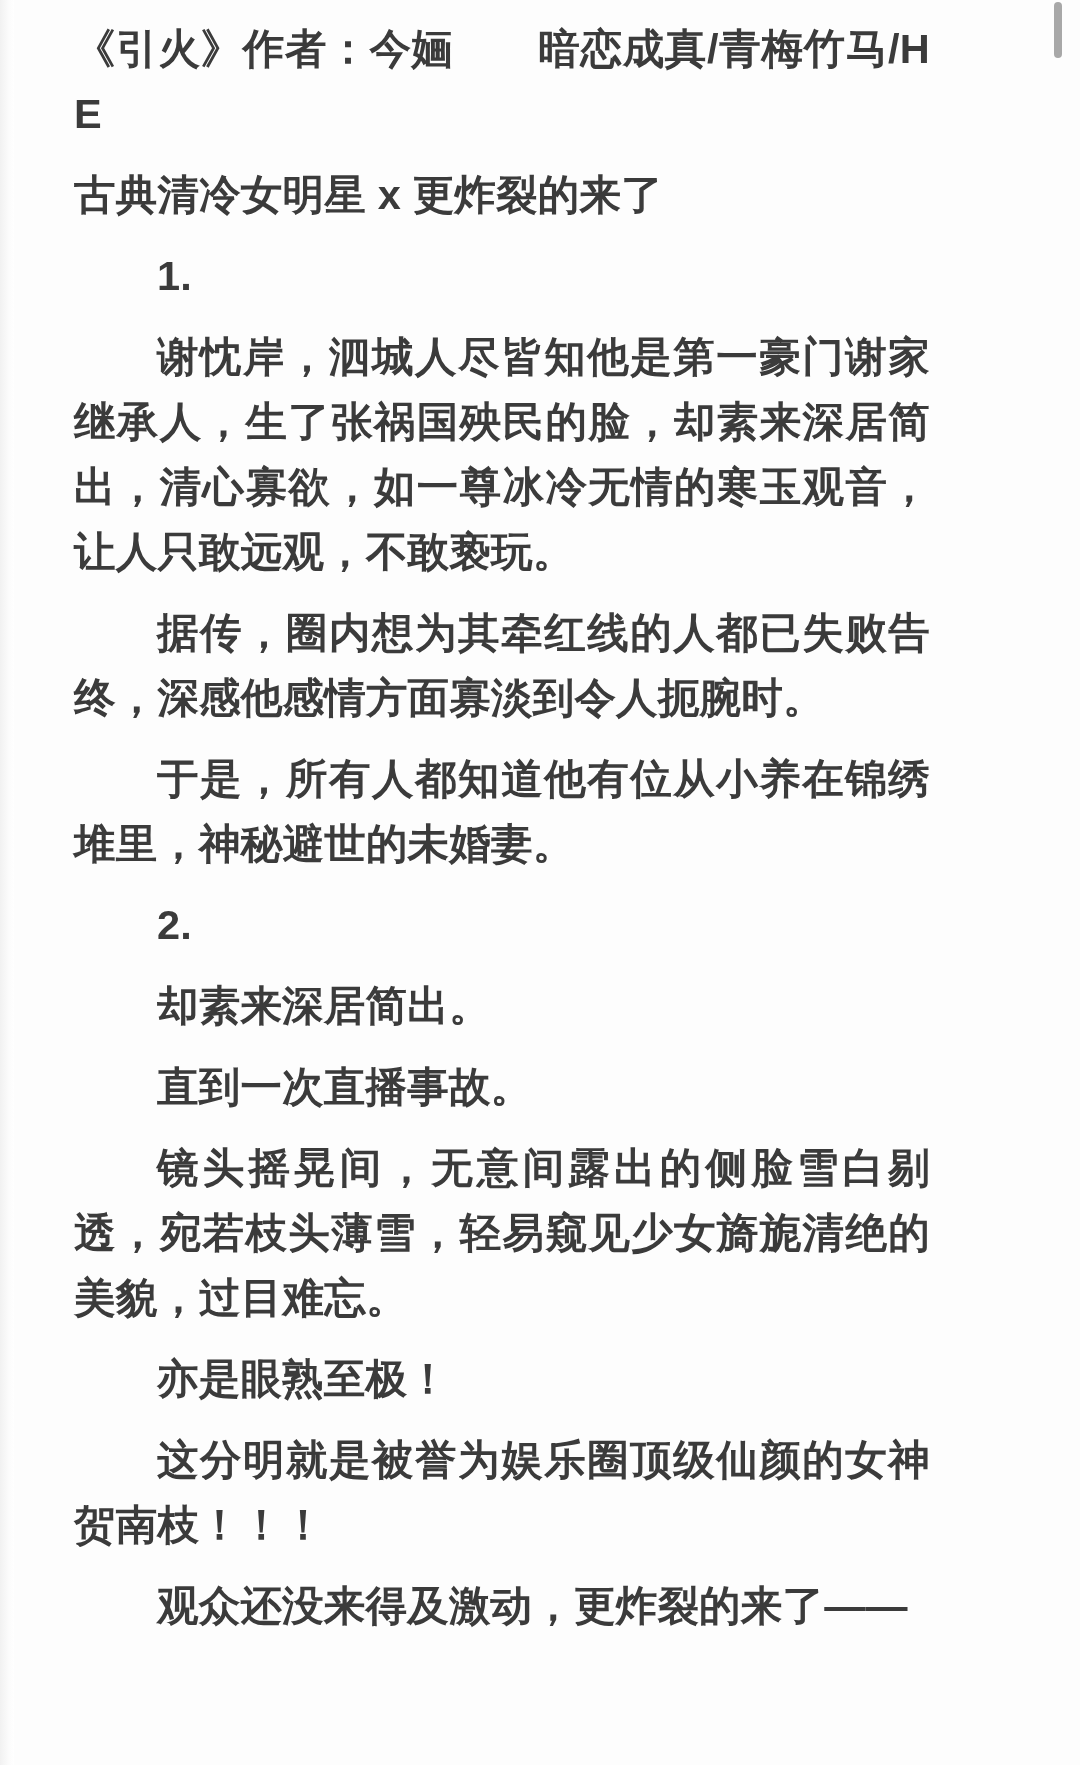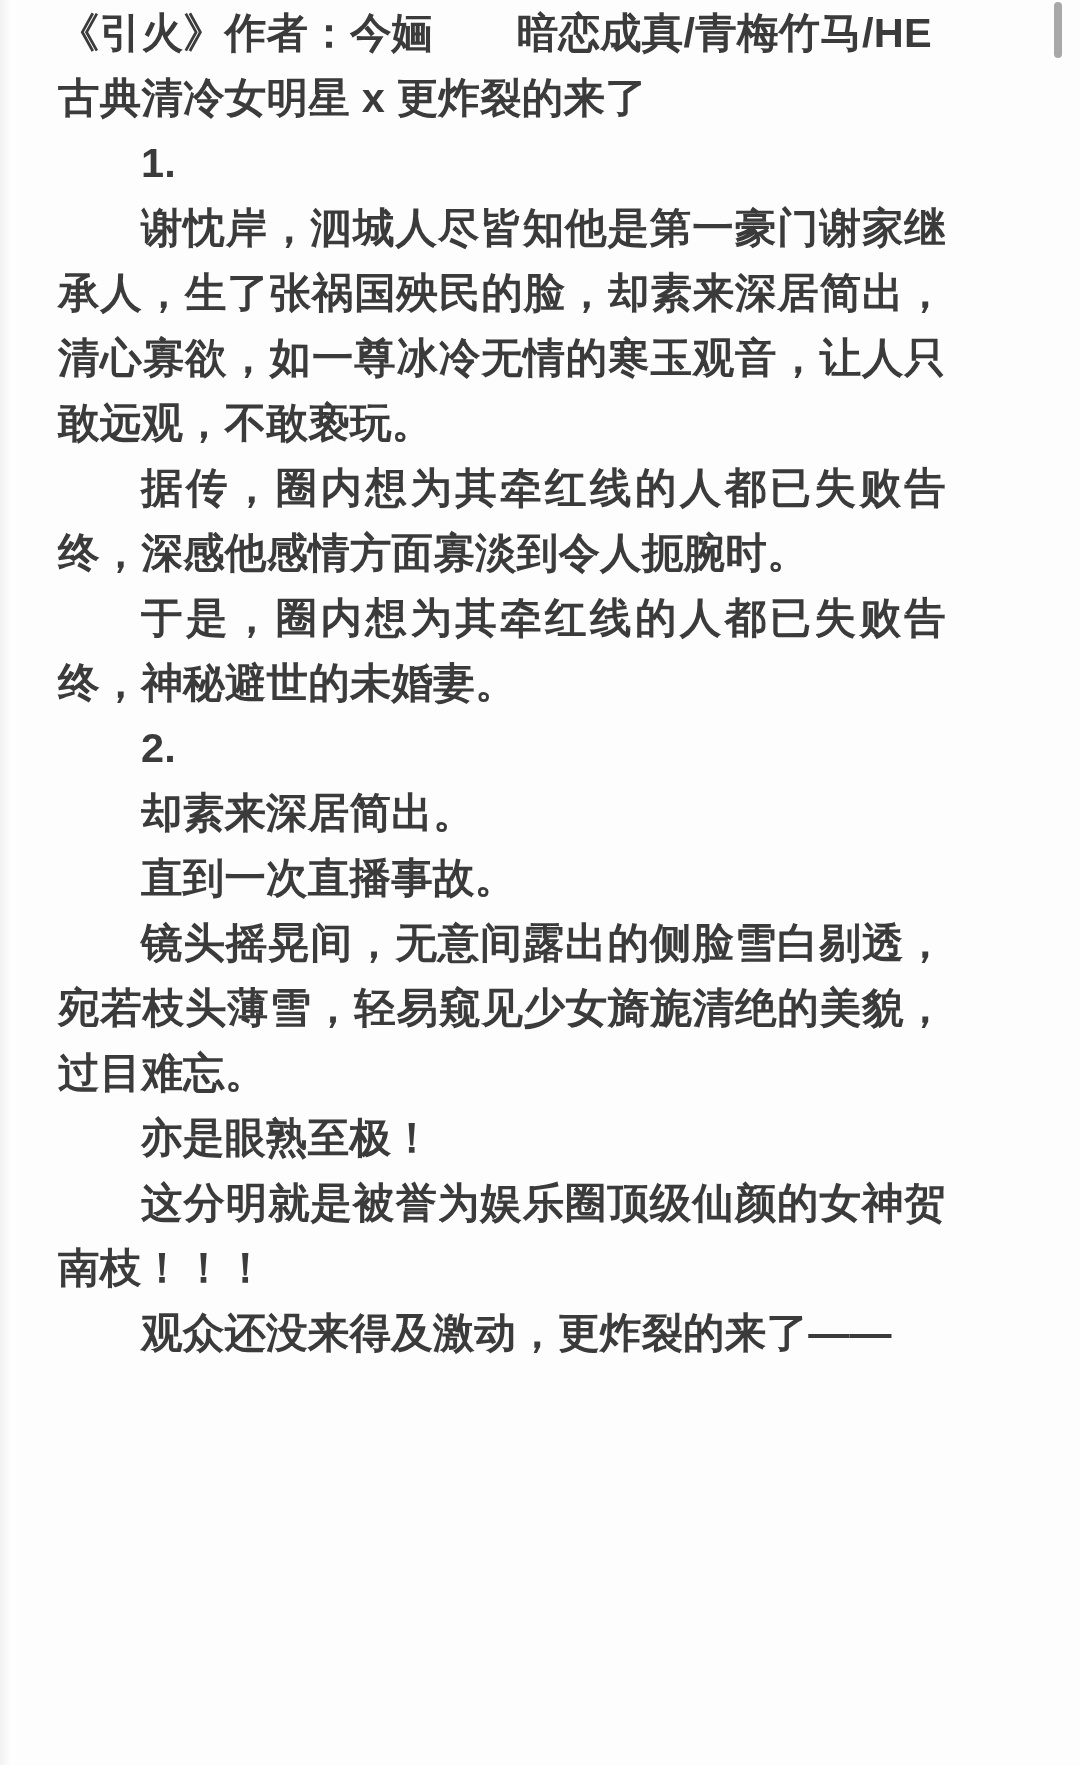--- a/index.html
+++ b/index.html
@@ -40,21 +40,21 @@
     width: 888px;
     color: #3b3b3b;
     font-size: 41.5px;
     line-height: 65px;
     letter-spacing: 0.2px;
     font-weight: 700;
     -webkit-font-smoothing: antialiased;
   }
 
   .para {
-    margin: 0;
+    margin: 16px;
     padding: 0;
     text-align: justify;
     text-justify: inter-ideograph;
     word-break: break-all;
     white-space: normal;
   }
 
   .para.indent {
     text-indent: 2em;
   }
@@ -95,21 +95,21 @@
 
     <p class="para flush">古典清冷女明星 x 更炸裂的来了</p>
 
     <p class="para indent">1.</p>
 
     <p class="para indent">谢忱岸，泗城人尽皆知他是第一豪门谢家继承人，生了张祸国殃民的脸，却素来深居简出，清心寡欲，如一尊冰冷无情的寒玉观音，让人只敢远观，不敢亵玩。</p>
 
     <p class="para indent">据传，圈内想为其牵红线的人都已失败告终，深感他感情方面寡淡到令人扼腕时。</p>
 
 
-    <p class="para indent">于是，圈内想为其牵红线的人都已失败告终，神秘避世的未婚妻。</p>
+    <p class="para indent">于是，所有人都知道他有位从小养在锦绣堆里，神秘避世的未婚妻。</p>
 
     <p class="para indent">2.</p>
 
 
     <p class="para indent">却素来深居简出。</p>
 
     <p class="para indent">直到一次直播事故。</p>
 
     <p class="para indent">镜头摇晃间，无意间露出的侧脸雪白剔透，宛若枝头薄雪，轻易窥见少女旖旎清绝的美貌，过目难忘。</p>
 

